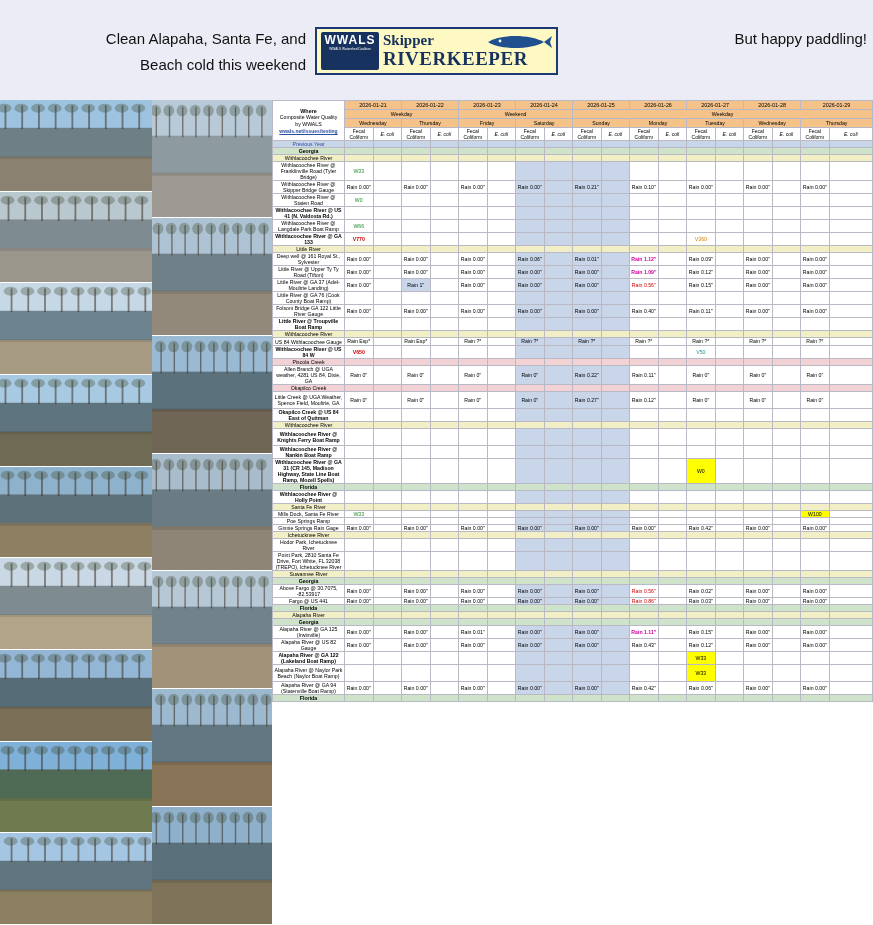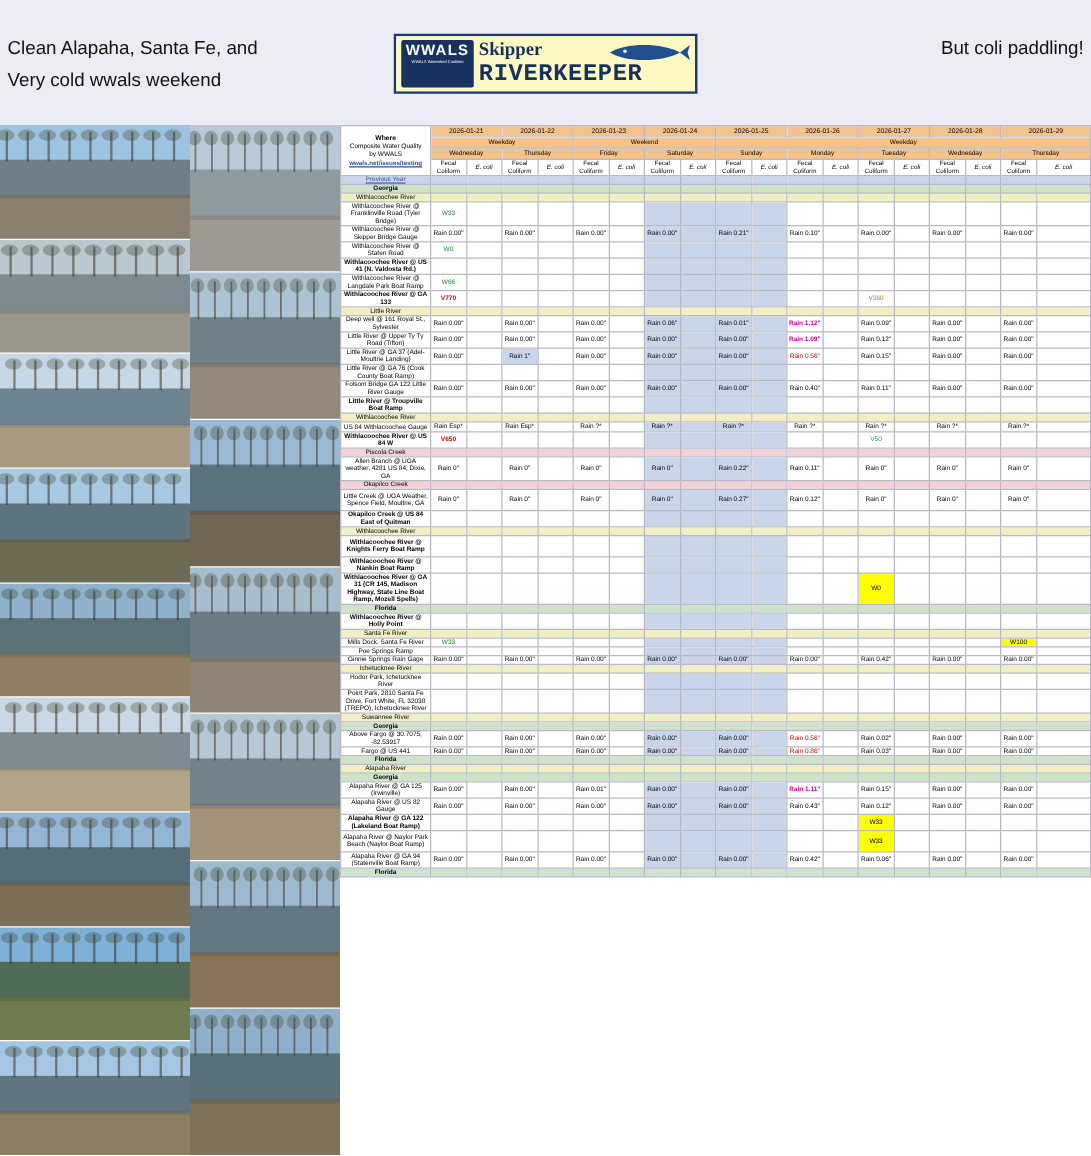--- a/index.html
+++ b/index.html
@@ -1,28 +1,28 @@
 <!DOCTYPE html>
 <html><head>
 <meta charset="utf-8">
 <style>
   html,body{margin:0;padding:0;}
   body{width:873px;height:925px;background:#ffffff;font-family:"Liberation Sans",sans-serif;font-size:9px;color:#000;}
   #page{position:relative;width:873px;height:925px;overflow:hidden;}
 
   
   .header{position:absolute;left:0;top:0;width:873px;height:100px;background:#ececf6;}
-  .hdr-left{position:absolute;left:6px;top:26px;width:300px;text-align:left;font-size:15px;line-height:26px;color:#111;}
+  .hdr-left{position:absolute;left:6px;top:26px;width:300px;text-align:right;font-size:15px;line-height:26px;color:#111;}
   .hdr-right{position:absolute;right:6px;top:26px;width:320px;text-align:right;font-size:15px;line-height:26px;color:#111;}
   .hdr-logo{position:absolute;left:315px;top:27px;width:243px;height:48px;background:#ffffff;border:2px solid #1b3a73;box-sizing:border-box;}
   .logo-inner{position:relative;width:100%;height:100%;background:#fef9c3;}
   .logo-seal{position:absolute;left:4px;top:3px;width:58px;height:38px;background:#18325f;color:#fff;font-size:5px;text-align:center;line-height:7px;padding-top:2px;box-sizing:border-box;border-radius:2px;}
   .logo-seal .ws{font-size:12px;font-weight:bold;letter-spacing:1px;line-height:13px;}
   .logo-text1{position:absolute;left:66px;top:3px;font-size:15px;font-weight:bold;color:#16315e;letter-spacing:0px;font-family:"Liberation Serif",serif;}
-  .logo-text2{position:absolute;left:66px;top:19px;font-size:19px;font-weight:bold;color:#16315e;letter-spacing:0.5px;font-family:Liberation Mono, monospace;}
+  .logo-text2{position:absolute;left:66px;top:19px;font-size:19px;font-weight:bold;color:#16315e;letter-spacing:0.5px;font-family:Liberation Serif, serif;}
   .logo-fish{position:absolute;right:4px;top:5px;width:66px;height:16px;}
 
   
   .photos{position:absolute;left:0;top:100px;width:272px;height:825px;overflow:hidden;}
   .pcol{position:absolute;top:0;width:152px;height:825px;}
   .pcol2{left:152px;width:120px;}
   .ph{position:absolute;left:0;width:100%;overflow:hidden;}
 
   
   .tablewrap{position:absolute;left:272px;top:100px;width:601px;height:825px;}
@@ -55,24 +55,24 @@
   .teal{color:#2f9090;}
 </style>
 </head>
 <body>
 
 <div id="page">
 
   <div class="header">
     <div class="hdr-left">
       <div>Clean Alapaha, Santa Fe, and</div>
-      <div>Very cold wwals weekend</div>
+      <div>Beach cold this weekend</div>
     </div>
     <div class="hdr-right">
-      <div>But coli paddling!</div>
+      <div>But happy paddling!</div>
     </div>
     <div class="hdr-logo">
       <div class="logo-inner">
         <div class="logo-seal">
           <div class="ws">WWALS</div>
           <div style="font-size:3.2px;line-height:4px;">WWALS Watershed Coalition</div>
         </div>
         <div class="logo-text1">Skipper</div>
         <div class="logo-text2">RIVERKEEPER</div>
         <svg class="logo-fish" viewBox="0 0 66 16">

